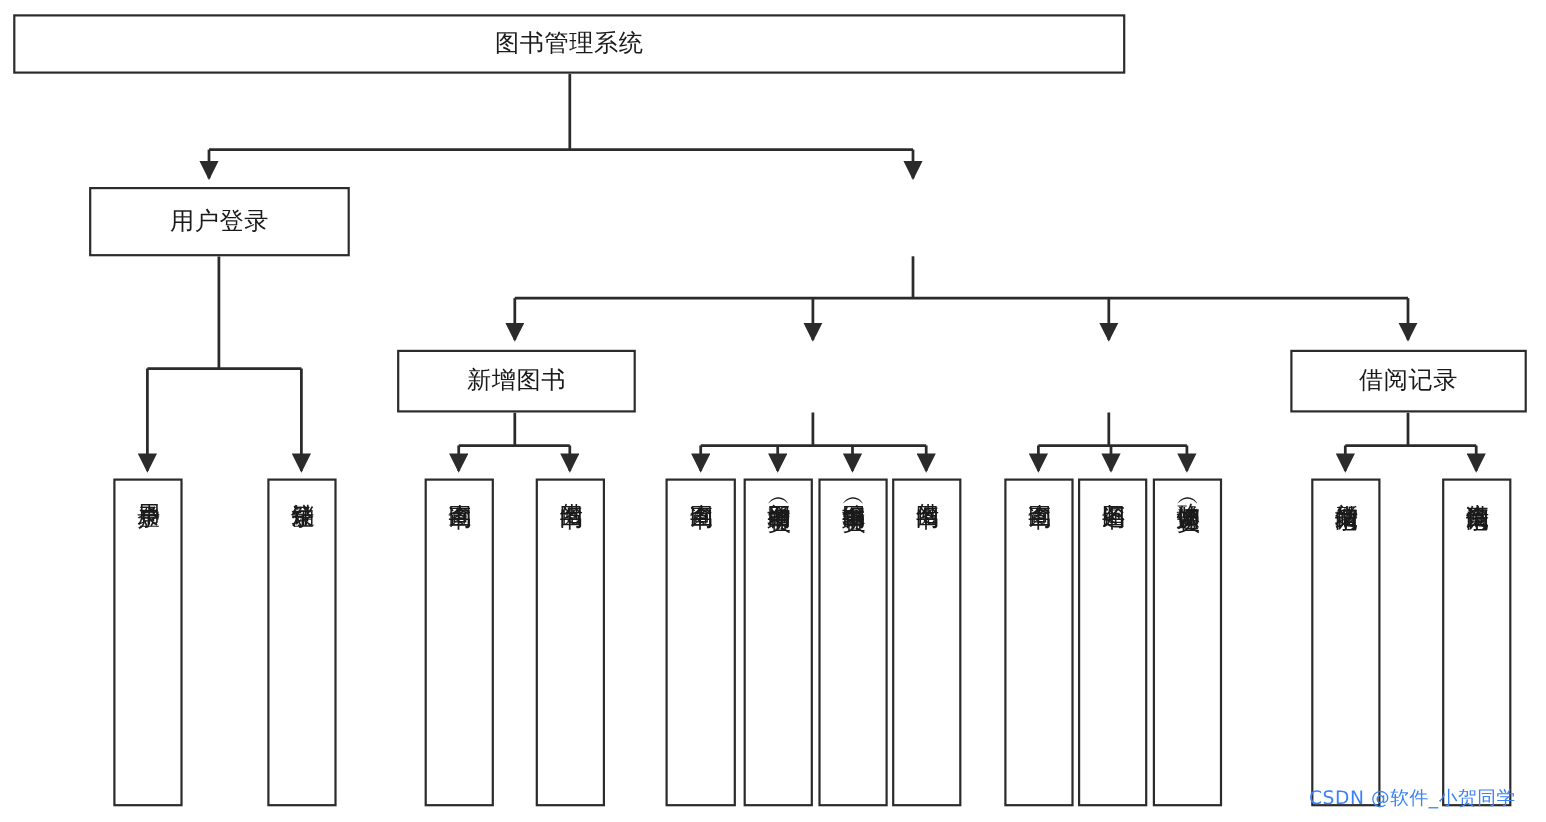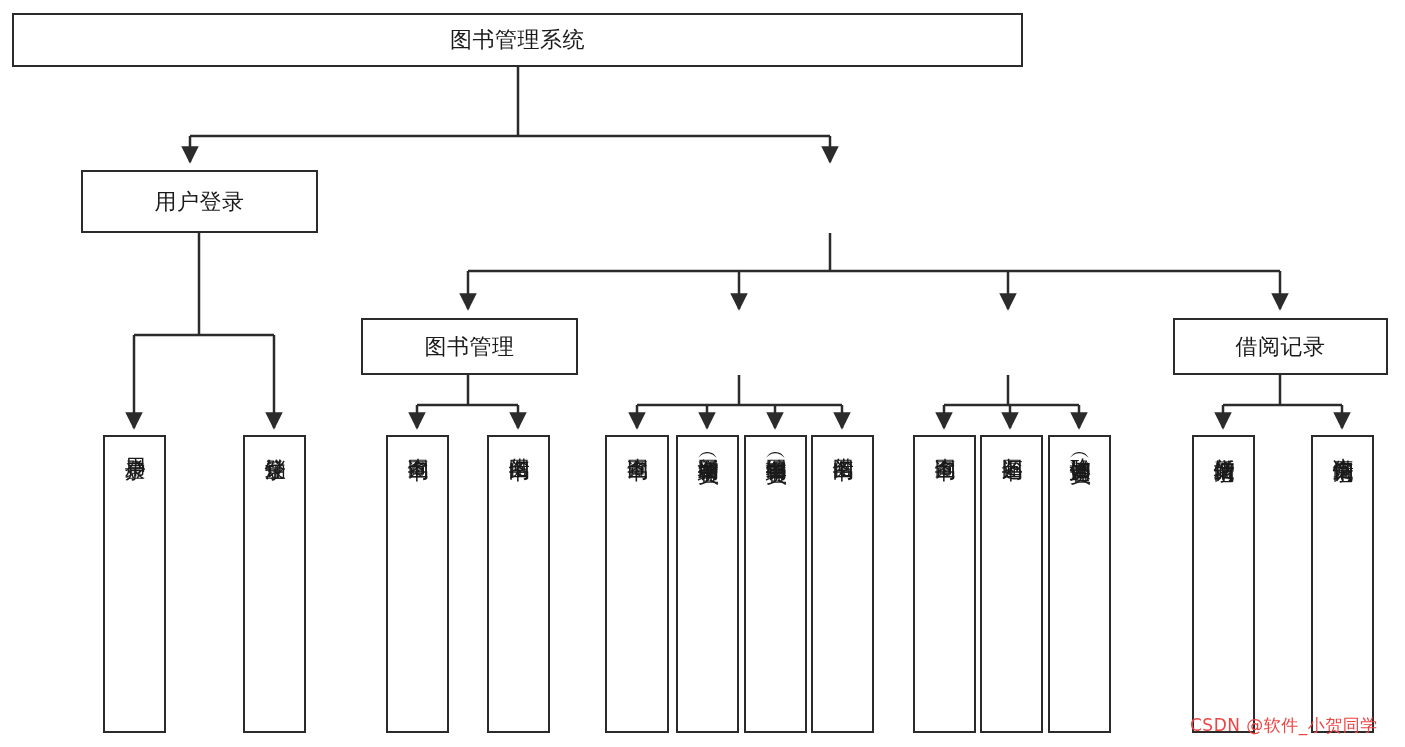--- a/index.html
+++ b/index.html
@@ -60,21 +60,21 @@
     writing-mode: vertical-rl;
     text-orientation: upright;
     font-size: 21px;
     line-height: 1.12;
     letter-spacing: 1px;
     white-space: nowrap;
   }
   .watermark {
     position: absolute;
     font-size: 17px;
-    color: #ef4444;
+    color: #3b82f6;
     white-space: nowrap;
     letter-spacing: 0.5px;
   }
 </style>
 </head>
 <body>
 
 <div id="diagram-root">
 
   <svg id="edge-layer" viewBox="0 0 1405 747" width="1405" height="747" aria-hidden="true">
@@ -130,21 +130,21 @@
 
   <div class="node h root" style="left:12px; top:13px; width:1011px; height:54px;">
     <span class="node-label">图书管理系统</span>
   </div>
 
   <div class="node h" style="left:81px; top:170px; width:237px; height:63px;">
     <span class="node-label">用户登录</span>
   </div>
 
   <div class="node h" style="left:361px; top:318px; width:217px; height:57px;">
-    <span class="node-label">图书管理</span>
+    <span class="node-label">新增图书</span>
   </div>
   <div class="node h" style="left:1173px; top:318px; width:215px; height:57px;">
     <span class="node-label">借阅记录</span>
   </div>
 
   <div class="node v" style="left:103px; top:435px; width:63px; height:298px;">
     <span class="node-label">用户登录</span>
   </div>
   <div class="node v" style="left:243px; top:435px; width:63px; height:298px;">
     <span class="node-label">注销登录</span>

